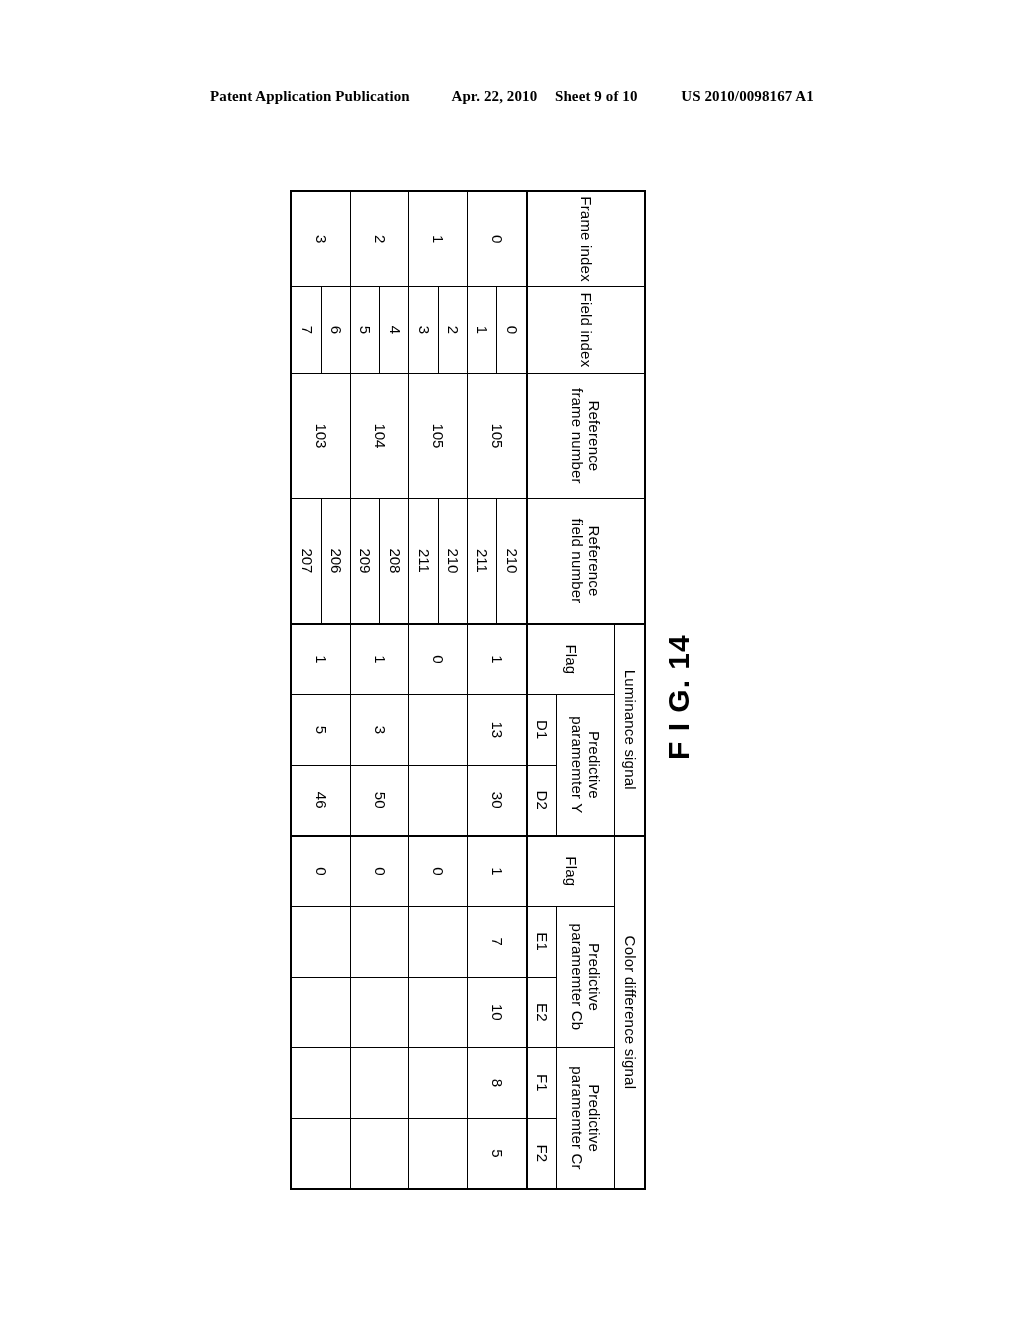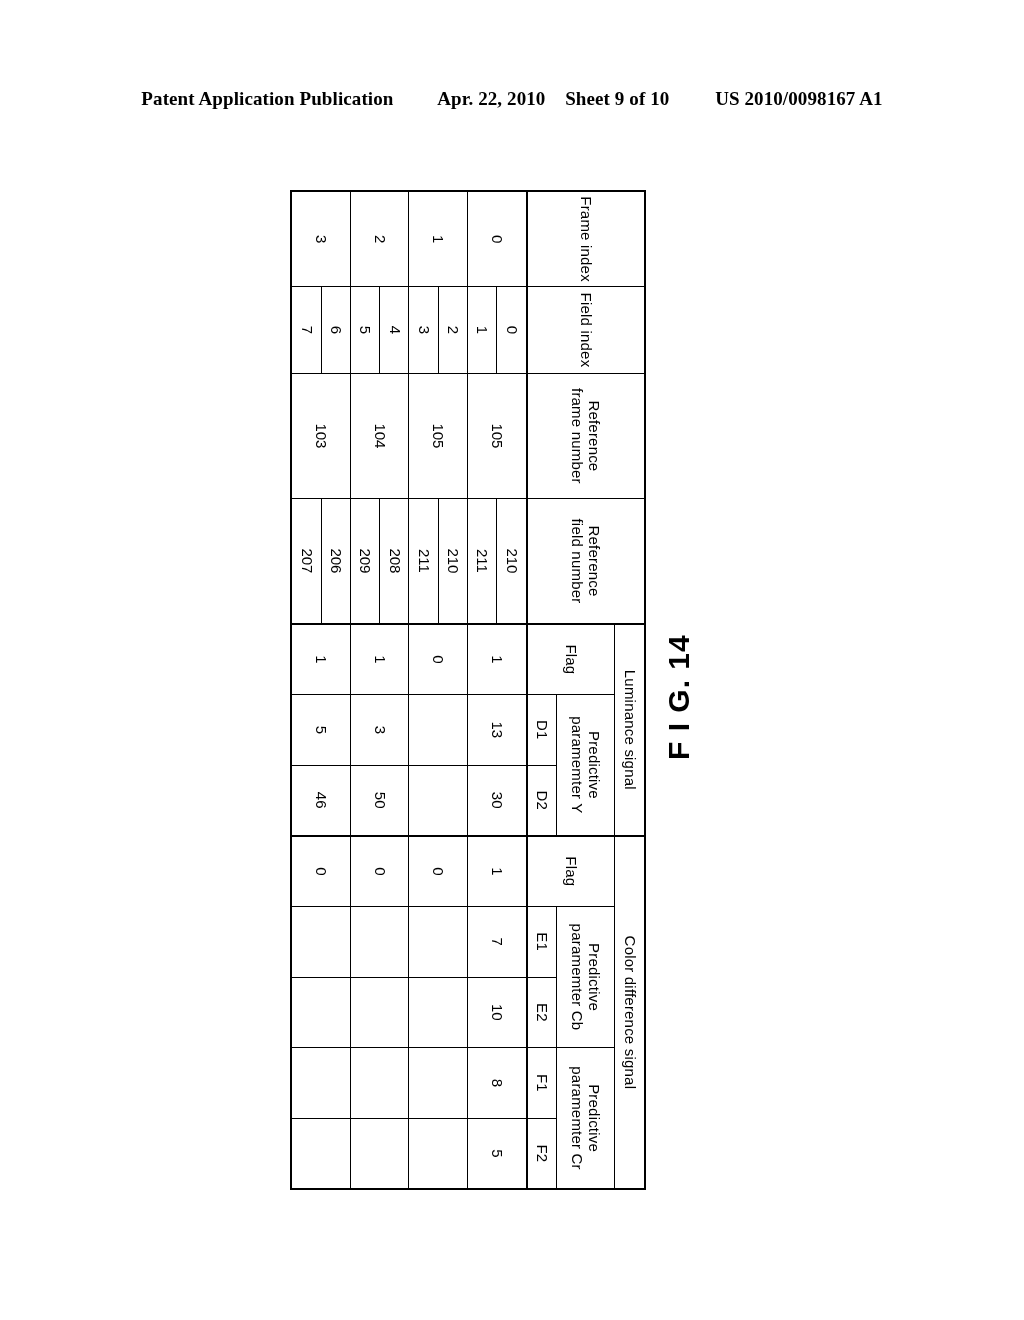--- a/index.html
+++ b/index.html
@@ -18,21 +18,21 @@
 
   
   .pub-header {
     position: absolute;
     top: 88px;
     left: 0;
     width: 1024px;
     text-align: center;
     font-family: "Liberation Serif", serif;
     font-weight: bold;
-    font-size: 19px;
+    font-size: 15px;
     color: #000000;
     letter-spacing: 0.1px;
     white-space: nowrap;
   }
   .pub-header .seg { display: inline-block; }
   .pub-header .gap-a { display: inline-block; width: 34px; }
   .pub-header .gap-b { display: inline-block; width: 10px; }
   .pub-header .gap-c { display: inline-block; width: 36px; }
 
   

